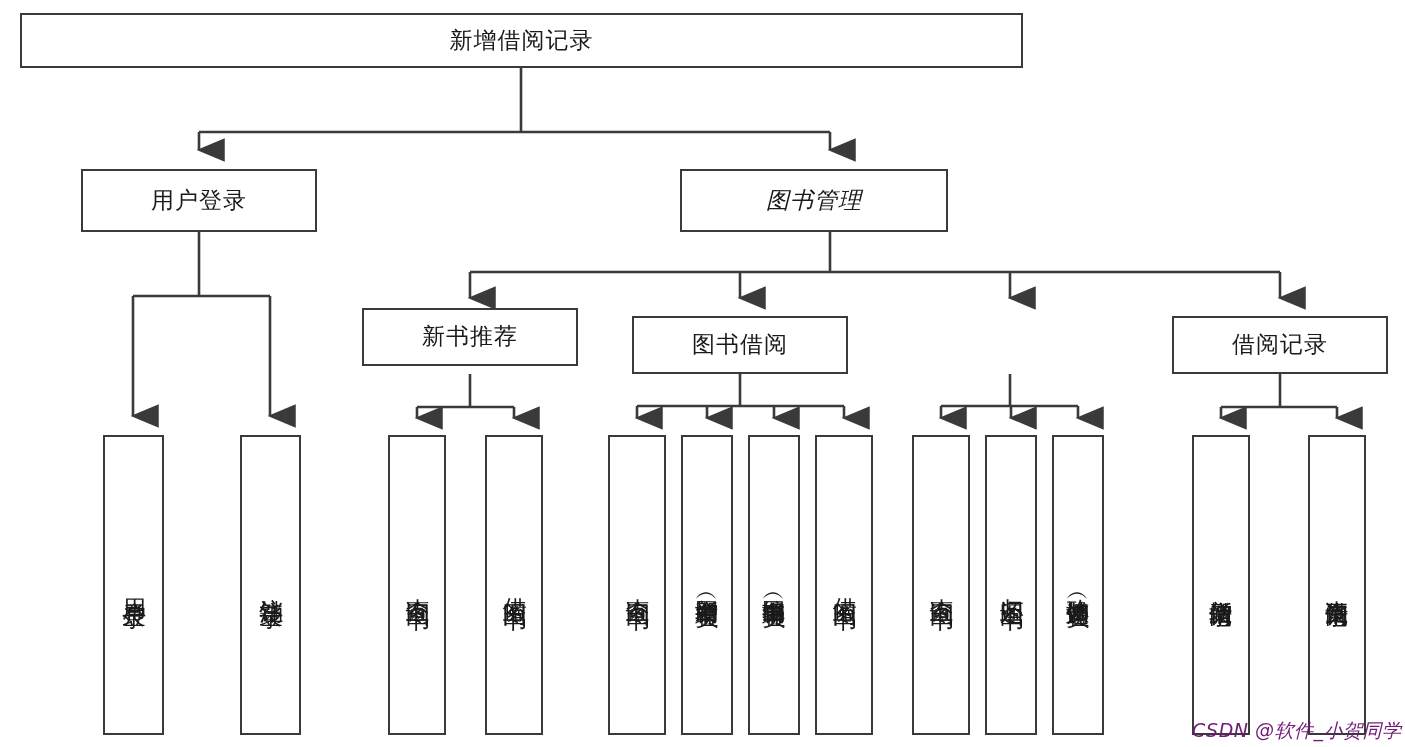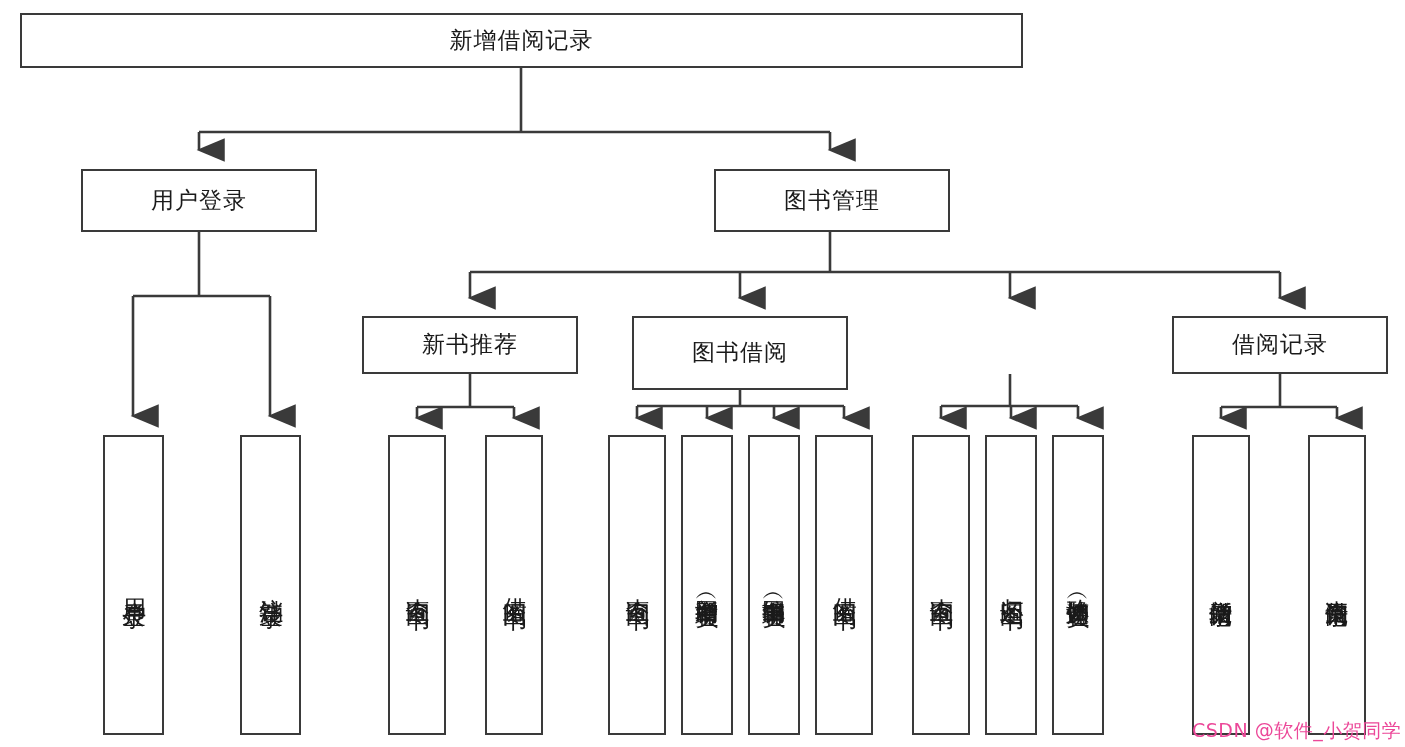--- a/index.html
+++ b/index.html
@@ -52,23 +52,24 @@
     position: absolute;
     left: 0;
     top: 0;
     width: 1405px;
     height: 747px;
     pointer-events: none;
   }
   .watermark {
     position: absolute;
     font-size: 19px;
-    color: #ec4899;
+    color: #701a75;
     white-space: nowrap;
     letter-spacing: 0.5px;
+    font-style: italic;
   }
 </style>
 </head>
 <body>
 
 <div id="canvas">
 
   <svg class="edges" viewBox="0 0 1405 747" width="1405" height="747" xmlns="http://www.w3.org/2000/svg">
     <defs>
       <marker id="arrow" viewBox="0 0 10 12" refX="5" refY="11" markerWidth="9" markerHeight="11" orient="auto-start-reverse">
@@ -119,28 +120,28 @@
     </g>
   </svg>
 
   <div class="node node-h" style="left:20px; top:13px; width:1003px; height:55px;">
     <span>新增借阅记录</span>
   </div>
 
   <div class="node node-h" style="left:81px; top:169px; width:236px; height:63px;">
     <span>用户登录</span>
   </div>
-  <div class="node node-h" style="left:714px; top:169px; width:236px; height:63px;">
+  <div class="node node-h" style="left:680px; top:169px; width:268px; height:63px;font-style:italic;">
     <span>图书管理</span>
   </div>
 
-  <div class="node node-h" style="left:362px; top:316px; width:216px; height:58px;">
+  <div class="node node-h" style="left:362px; top:308px; width:216px; height:58px;">
     <span>新书推荐</span>
   </div>
-  <div class="node node-h" style="left:632px; top:316px; width:216px; height:74px;">
+  <div class="node node-h" style="left:632px; top:316px; width:216px; height:58px;">
     <span>图书借阅</span>
   </div>
   <div class="node node-h" style="left:1172px; top:316px; width:216px; height:58px;font-family:Liberation Serif, serif;">
     <span>借阅记录</span>
   </div>
 
   <div class="node node-v" style="left:103px; top:435px; width:61px; height:300px;">
     <span class="vlabel">用户登录</span>
   </div>
   <div class="node node-v" style="left:240px; top:435px; width:61px; height:300px;">

